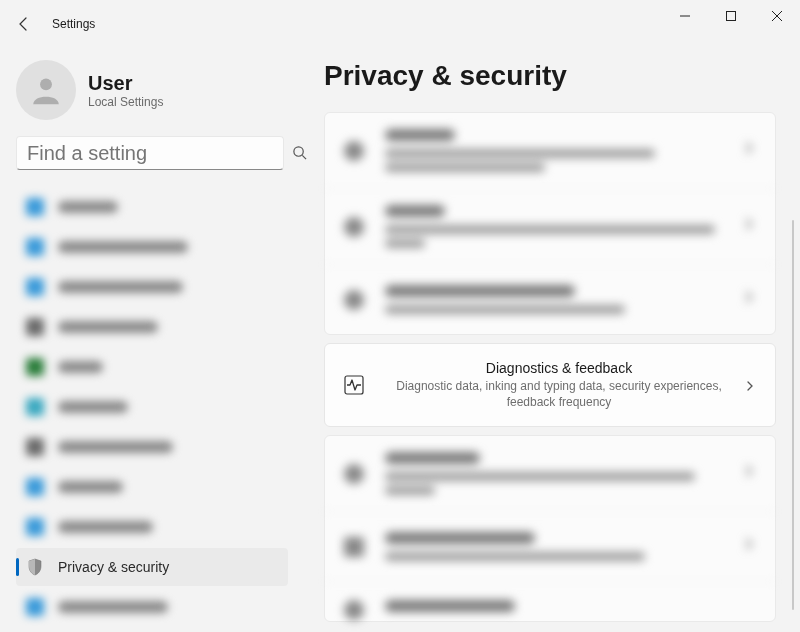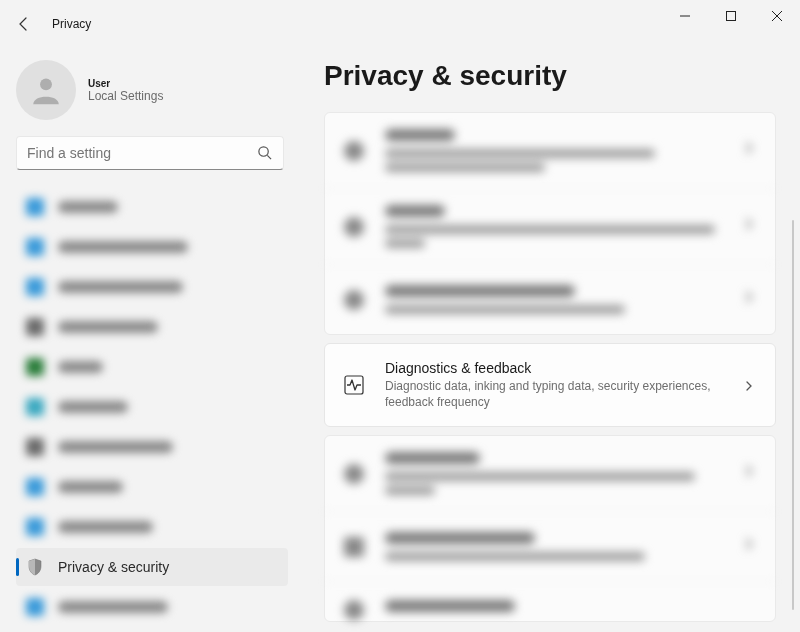--- a/index.html
+++ b/index.html
@@ -10,44 +10,44 @@
     .app-title { font-size: 12px; margin-left: 8px; color: #1a1a1a; }
     .win-controls { position: absolute; top: 0; right: 0; display: flex; }
     .win-btn { width: 46px; height: 32px; display: flex; align-items: center; justify-content: center; cursor: pointer; }
 
     .content-wrap { display: flex; height: calc(100% - 48px); }
 
     .sidebar { width: 300px; padding: 8px 0 0 16px; display: flex; flex-direction: column; }
     .user-block { display: flex; align-items: center; padding: 4px 0 16px 0; }
     .avatar { width: 60px; height: 60px; border-radius: 50%; background: #e0e0e0; display: flex; align-items: center; justify-content: center; }
     .user-texts { margin-left: 12px; }
-    .username { font-size: 10px; font-weight: 600; color: #1a1a1a; }
+    .username { font-size: 20px; font-weight: 600; color: #1a1a1a; }
     .acct-type { font-size: 12px; color: #6a6a6a; }
 
     .search-box { width: 268px; height: 34px; background: #fdfdfd; border: 1px solid #e8e8e8; border-bottom: 1px solid #888; border-radius: 4px; display: flex; align-items: center; padding: 0 10px; margin-bottom: 16px; }
-    .search-input { flex: 1; border: none; outline: none; background: transparent; font-size: 14px; color: #555; }
+    .search-input { flex: 1; border: none; outline: none; background: transparent; font-size: 20px; color: #555; }
     .search-icon { width: 16px; height: 16px; }
 
     .nav-list { flex: 1; overflow-y: auto; position: relative; padding-right: 12px; }
     .nav-item { height: 38px; display: flex; align-items: center; padding-left: 10px; border-radius: 4px; margin: 2px 0; cursor: pointer; position: relative; }
     .nav-item.blurred { filter: blur(4px); pointer-events: none; }
     .nav-item.active { background: #eaeaea; }
     .nav-item.active::before { content:''; position:absolute; left:0; top:10px; bottom:10px; width:3px; background:#0067c0; border-radius:2px; }
     .nav-icon { width: 18px; height: 18px; margin-right: 14px; display:flex; align-items:center; justify-content:center; }
     .nav-icon.square { border-radius:3px; }
     .nav-label { font-size: 14px; color: #2a2a2a; }
     .nav-blur-label { width: 100px; height: 12px; background: #8a8a8a; border-radius: 6px; }
 
     .scroll-indicator { position: absolute; right: 6px; top: 220px; width: 2px; height: 390px; background: #c8c8c8; border-radius: 2px; }
 
     .main { flex: 1; padding: 12px 24px 0 24px; overflow-y: auto; }
     .page-title { font-size: 28px; font-weight: 600; color: #1a1a1a; margin-bottom: 20px; }
 
     .card-group { background: #fbfbfb; border: 1px solid #e9e9e9; border-radius: 6px; margin-bottom: 4px; }
-    .setting-row { display: flex; align-items: center; padding: 16px 18px; min-height: 70px; cursor: pointer; }
+    .setting-row { display: flex; align-items: center; padding: 16px 18px; min-height: 70px; cursor: pointer; text-align: center; }
     .setting-row + .setting-row { border-top: 1px solid #eee; }
     .setting-row.blurred { filter: blur(5px); pointer-events: none; }
     .row-icon { width: 22px; height: 22px; margin-right: 20px; flex-shrink:0; display:flex; align-items:center; justify-content:center; }
     .row-texts { flex: 1; }
     .row-title { font-size: 14px; color: #1a1a1a; }
     .row-sub { font-size: 12px; color: #6e6e6e; margin-top: 2px; line-height: 1.35; }
     .row-chevron { width: 14px; height:14px; margin-left: 10px; }
     .blur-title { width: 120px; height: 12px; background: #7a7a7a; border-radius: 6px; margin-bottom: 8px;}
     .blur-sub { width: 260px; height: 9px; background: #9d9d9d; border-radius: 5px; }
     .blur-sub.s2 { width: 180px; margin-top:5px; }
@@ -58,21 +58,21 @@
   </style>
 </head>
 <body>
 
 <div class="title-bar">
   <div class="back-btn">
     <svg width="16" height="16" viewBox="0 0 16 16">
         <path d="M10 2 L4 8 L10 14" stroke="#333" stroke-width="1.2" fill="none" stroke-linecap="round"></path>
       </svg>
   </div>
-  <span class="app-title">Privacy</span>
+  <span class="app-title">Settings</span>
   <div class="win-controls">
     <div class="win-btn">
       <svg width="10" height="10">
           <line x1="0" y1="5" x2="10" y2="5" stroke="#222" stroke-width="1"></line>
         </svg>
     </div>
     <div class="win-btn">
       <svg width="10" height="10">
           <rect x="0.5" y="0.5" width="9" height="9" stroke="#222" stroke-width="1" fill="none"></rect>
         </svg>

